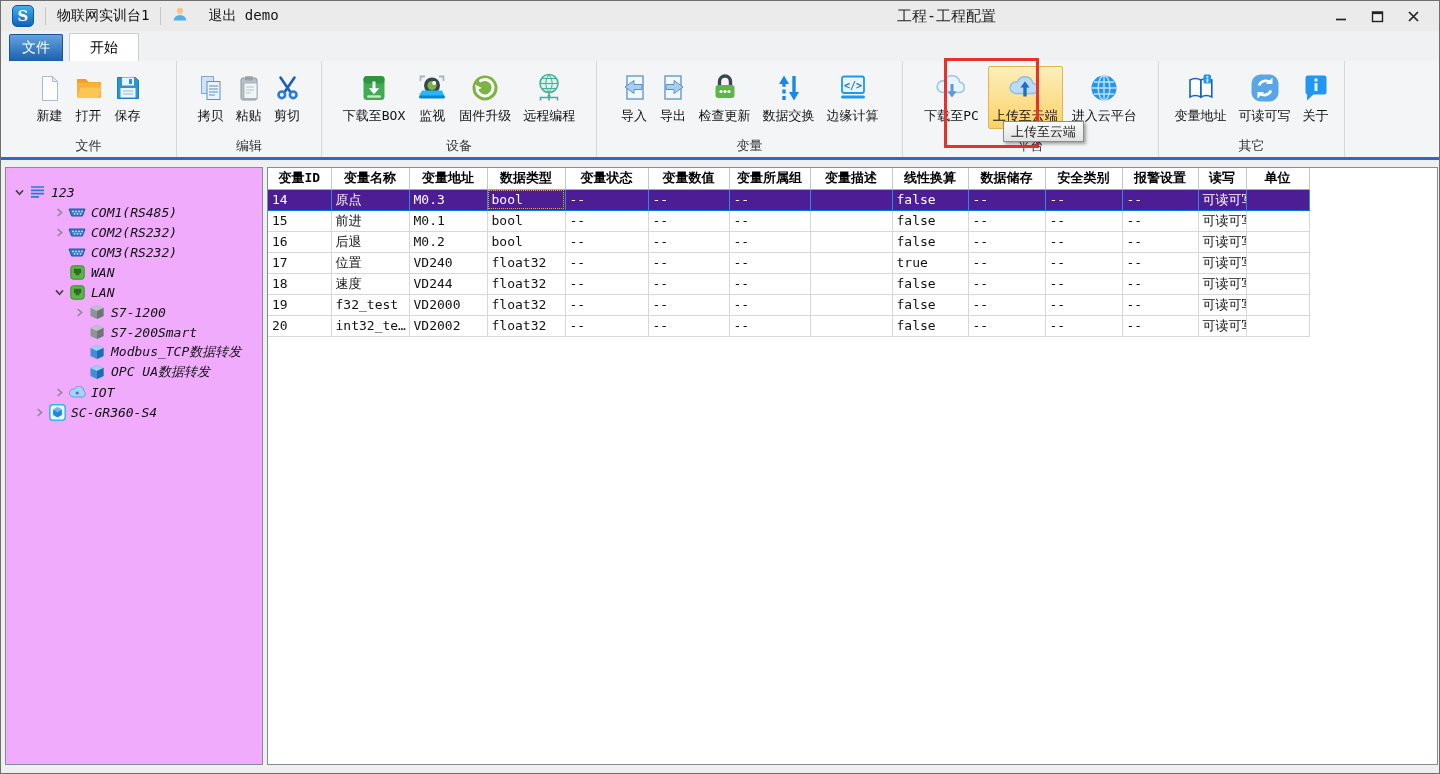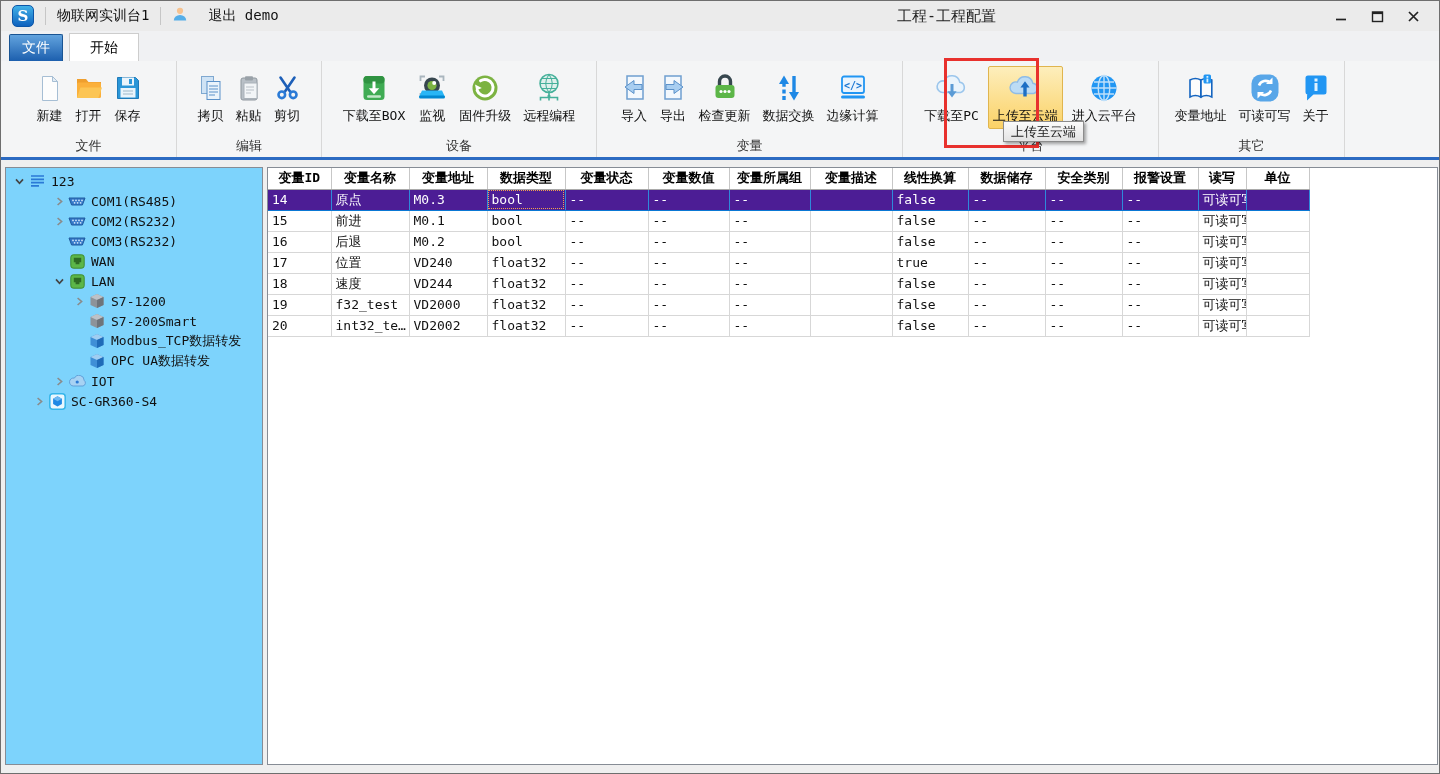--- a/index.html
+++ b/index.html
@@ -47,21 +47,21 @@
   
   .red-box { position:absolute; left:943px; top:57px; width:95px; height:90px;
     border:3px solid #e8312d; pointer-events:none; z-index:30; }
   .tooltip { position:absolute; left:1002px; top:120px; z-index:40; height:21px;
     background:linear-gradient(#fbfbfb,#e3e3e3); border:1px solid #8c8c8c;
     box-shadow:2px 2px 3px rgba(0,0,0,.35); padding:1px 7px; font-size:13px; color:#222;
     display:flex; align-items:center; }
 
   
   .tree-panel { position:absolute; left:4px; top:166px; width:258px; height:598px;
-    background:#7dd3fc; border:1px solid #868c95; overflow:hidden; padding-top:3px; }
+    background:#f0abfc; border:1px solid #868c95; overflow:hidden; padding-top:14px;font-style:italic; }
   .tree-row { height:20px; display:flex; align-items:center; font-size:13px; color:#111; white-space:nowrap; }
   .expander { width:15px; height:14px; display:flex; align-items:center; justify-content:center; flex:none; }
   .tree-icon { width:20px; height:17px; display:flex; align-items:center; justify-content:center; flex:none; margin-right:4px; }
 
   .table-panel { position:absolute; left:266px; top:166px; width:1171px; height:598px;
     background:#fff; border:1px solid #868c95; overflow:hidden; }
   table { border-collapse:collapse; table-layout:fixed; font-size:13px; }
   th { height:21px; font-weight:bold; color:#000; text-align:center; padding:0 2px;
     border-right:1px solid #c7c7c7; border-bottom:1px solid #a9a9a9; background:#fff;
     white-space:nowrap; overflow:hidden; }

